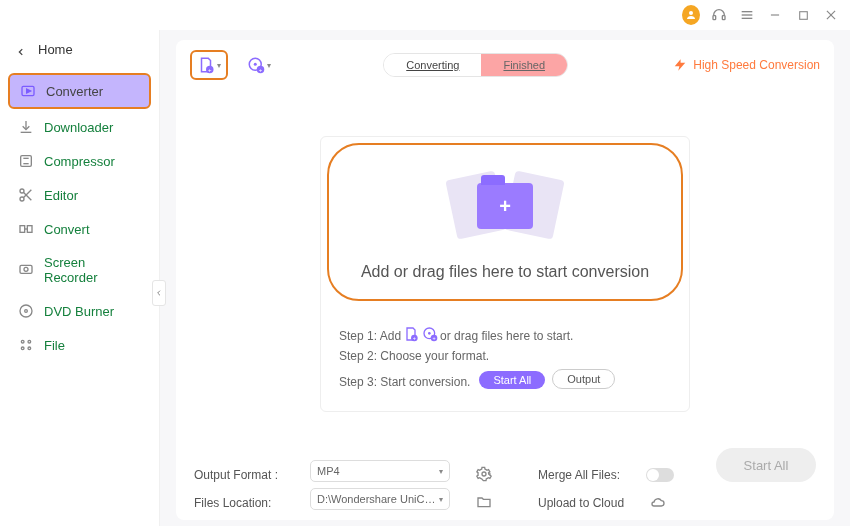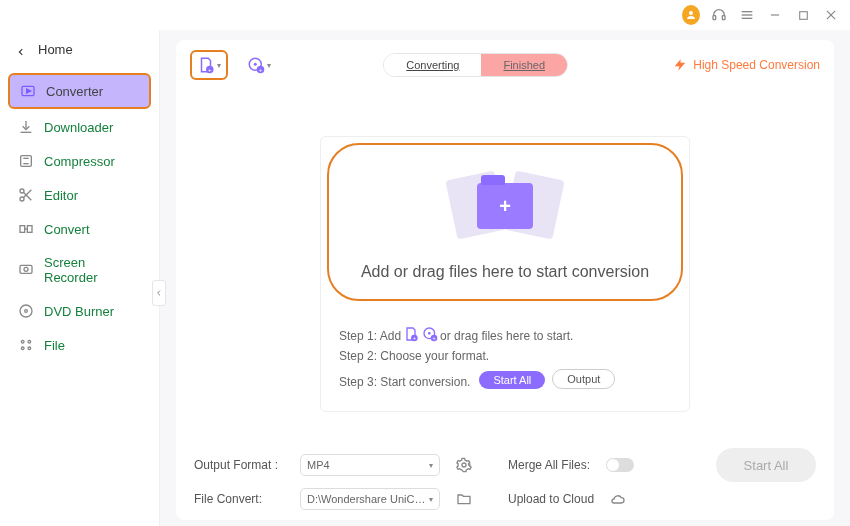--- a/index.html
+++ b/index.html
@@ -44,21 +44,21 @@
 .drop-txt { font-size: 16px; color: #555; margin-top: 18px; }
 .steps { padding: 12px 14px 16px 14px; font-size: 12px; color: #666; }
 .step-row { display: flex; align-items: flex-end; gap: 1px; margin: 6px 4px; }
 .mini-ico { width: 18px; height: 18px; display: inline-flex; align-items: center; justify-content: center; }
 
 .pill { border-radius: 12px; padding: 3px 14px; font-size: 11px; cursor: pointer; }
 .pill.purple { background: #8c6cff; color: #fff; border: none; }
 .pill.outline { background: #fff; color: #555; border: 1px solid #ccc; }
 
 .bottom { margin-top: auto; padding: 10px 4px 0 4px; display: flex; flex-direction: column; gap: 8px; font-size: 12px; color: #555; }
-.brow { display: flex; align-items: center; gap: 16px; }
+.brow { display: flex; align-items: flex-end; gap: 26px; }
 .lbl { width: 90px; color: #555; }
 .sel { width: 140px; height: 22px; border: 1px solid #ddd; border-radius: 5px; padding: 0 6px; font-size: 11px; display: flex; align-items: center; justify-content: space-between; color: #666; cursor: pointer; }
 .gear-ico { width: 16px; height: 16px; color: #888; cursor: pointer; }
 .maf { color: #555; margin-left: 20px; }
 .toggle { width: 28px; height: 14px; background: #ddd; border-radius: 8px; position: relative; cursor: pointer; }
 .toggle::after { content:""; position:absolute; left:1px; top:1px; width:12px; height:12px; background:#fff; border-radius:50%; }
 .cloud-ico { width: 16px; height: 16px; color: #888; }
 .start-all { margin-left: auto; width: 100px; height: 34px; border-radius: 17px; background: #eee; color: #aaa; font-size: 13px; display: flex; align-items: center; justify-content: center; cursor: pointer; }
 
 .folder-stack { position: relative; width: 120px; height: 80px; }
@@ -294,21 +294,21 @@
           </div>
           <span class="gear-ico"><svg width="16" height="16" viewBox="0 0 24 24" fill="none" stroke="#888" stroke-width="2">
                 <circle cx="12" cy="12" r="3"></circle>
                 <path d="M19 12a7 7 0 00-.2-1.7l2-1.5-2-3.4-2.3 1a7 7 0 00-3-1.7L13 2h-4l-.5 2.7a7 7 0 00-3 1.7l-2.3-1-2 3.4 2 1.5A7 7 0 003 12c0 .6 0 1.1.2 1.7l-2 1.5 2 3.4 2.3-1a7 7 0 003 1.7L11 22h4l.5-2.7a7 7 0 003-1.7l2.3 1 2-3.4-2-1.5c.1-.6.2-1.1.2-1.7z"></path>
               </svg></span>
           <span class="maf">Merge All Files:</span>
           <div class="toggle"></div>
           <div class="start-all">Start All</div>
         </div>
         <div class="brow" style="margin-top:-2px">
-          <span class="lbl">File Convert:</span>
+          <span class="lbl">Files Location:</span>
           <div class="sel">
             <span style="white-space:nowrap;overflow:hidden;text-overflow:ellipsis">D:\Wondershare UniConverter 1</span>
             <span class="caret">▾</span>
           </div>
           <span class="gear-ico"><svg width="16" height="16" viewBox="0 0 24 24" fill="none" stroke="#888" stroke-width="2">
                 <path d="M3 6h6l2 2h10v11H3z"></path>
               </svg></span>
           <span class="maf">Upload to Cloud</span>
           <span class="cloud-ico"><svg width="16" height="16" viewBox="0 0 24 24" fill="none" stroke="#888" stroke-width="2">
                 <path d="M17 18a4 4 0 000-8 6 6 0 00-11 2 3 3 0 000 6h11z"></path>

